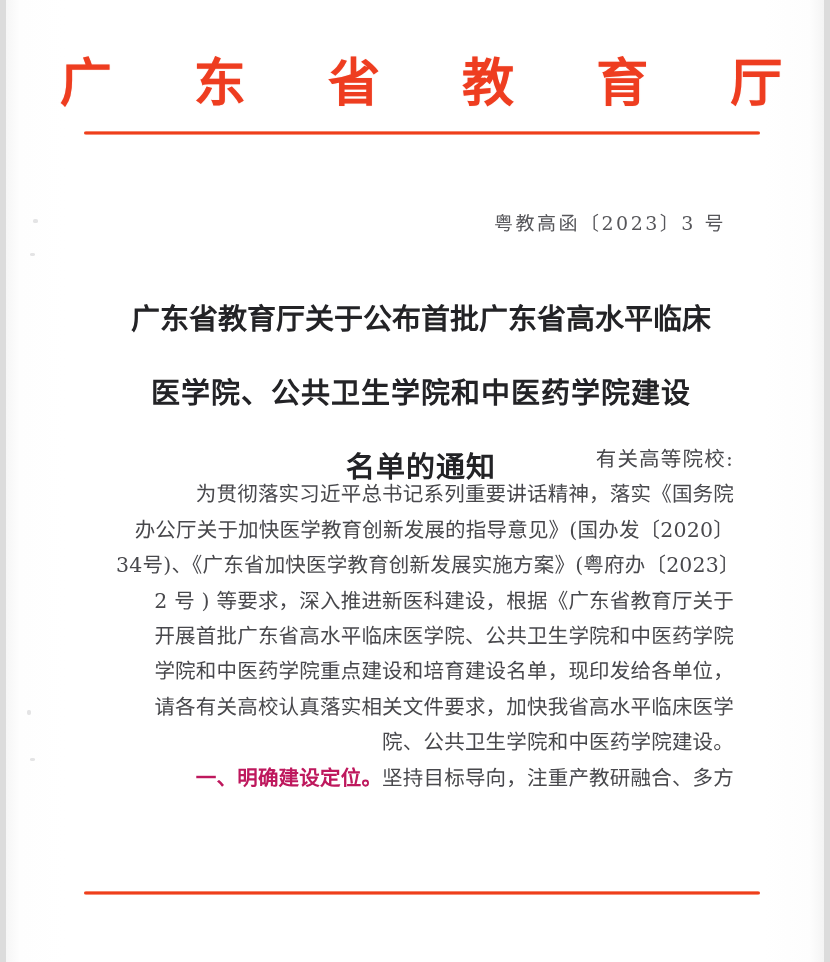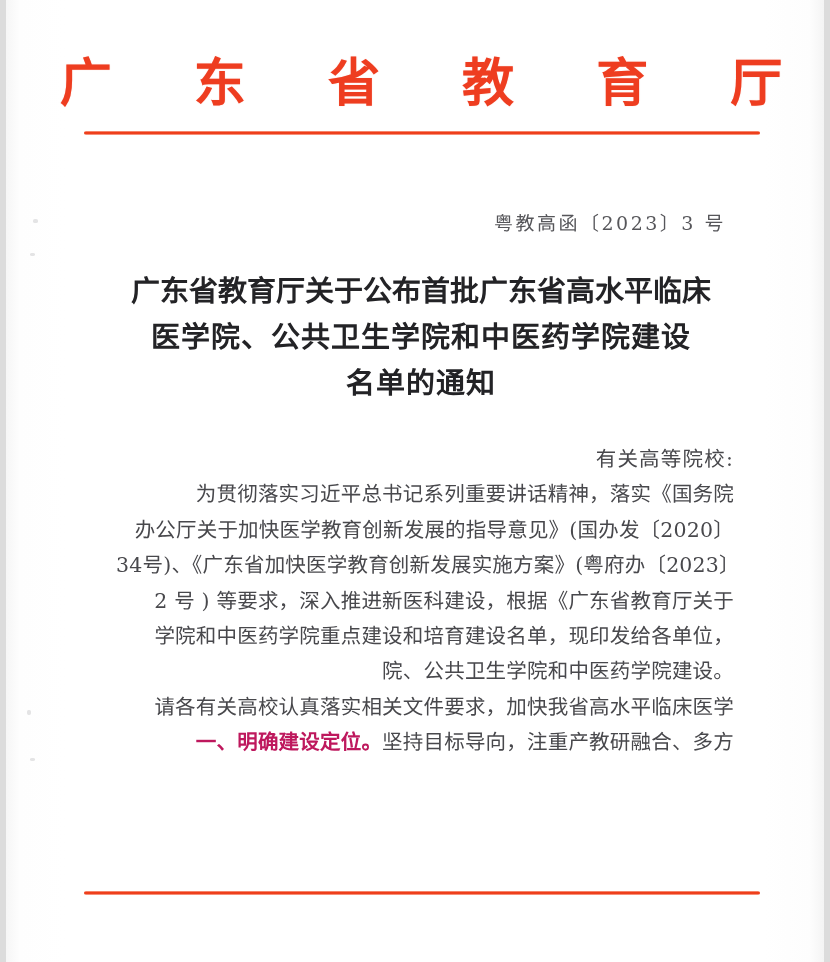--- a/index.html
+++ b/index.html
@@ -106,20 +106,21 @@
   }
 
   .doc-title-line {
     font-family: "DejaVu Serif", "Liberation Serif", serif;
     font-size: 29px;
     font-weight: 700;
     color: #232326;
     line-height: 46px;
     letter-spacing: 0.5px;
     white-space: nowrap;
+    margin-top: 28px;
   }
 
   .doc-title-line.l1 { letter-spacing: 0px; }
   .doc-title-line.l2 { letter-spacing: 1px; }
   .doc-title-line.l3 { letter-spacing: 1px; }
 
   
   .doc-body {
     position: absolute;
     top: 442px;
@@ -181,23 +182,24 @@
     <div class="doc-title-line l3">名单的通知</div>
   </div>
 
   <div class="doc-body">
     <div class="body-line salutation">有关高等院校:</div>
 
     <div class="body-line indent">为贯彻落实习近平总书记系列重要讲话精神，落实《国务院</div>
     <div class="body-line">办公厅关于加快医学教育创新发展的指导意见》(国办发〔2020〕</div>
     <div class="body-line">34号)、《广东省加快医学教育创新发展实施方案》(粤府办〔2023〕</div>
     <div class="body-line">2 号 ) 等要求，深入推进新医科建设，根据《广东省教育厅关于</div>
+    <div class="body-line">开展首批广东省高水平临床医学院、公共卫生学院和中医药学院</div>
     <div class="body-line">学院和中医药学院重点建设和培育建设名单，现印发给各单位，</div>
+    <div class="body-line">请各有关高校认真落实相关文件要求，加快我省高水平临床医学</div>
     <div class="body-line">院、公共卫生学院和中医药学院建设。</div>
-    <div class="body-line">请各有关高校认真落实相关文件要求，加快我省高水平临床医学</div>
 
     <div class="body-line indent">
       <span class="bold">一、明确建设定位。</span><span>坚持目标导向，注重产教研融合、多方</span>
     </div>
   </div>
 
   <div class="rule-red rule-bottom"></div>
 
   <div class="speck" style="left:27px; top:219px; width:5px; height:4px;"></div>
   <div class="speck" style="left:24px; top:253px; width:5px; height:3px;"></div>

